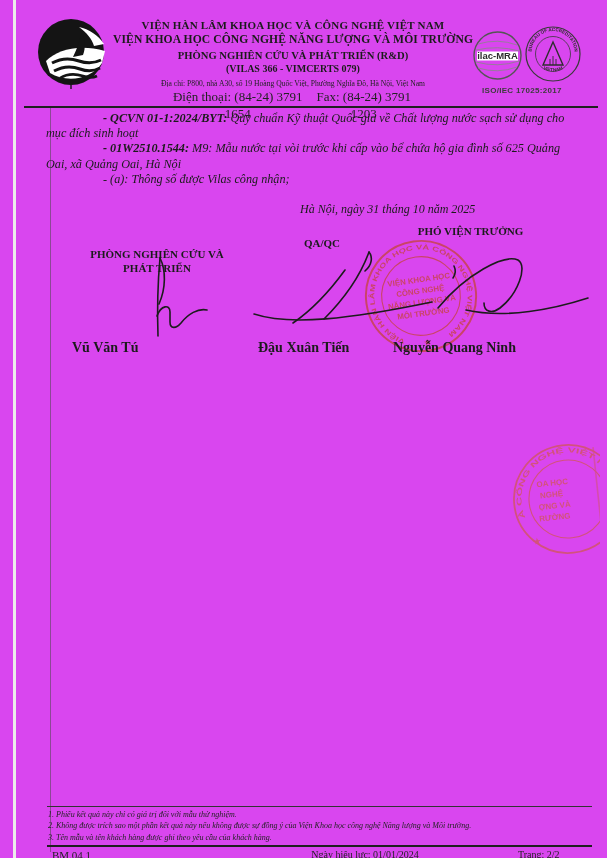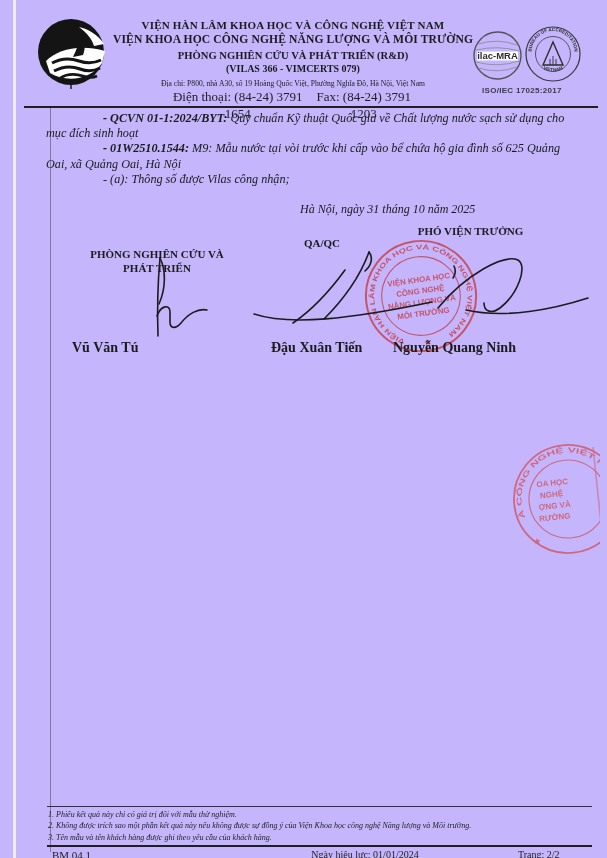--- a/index.html
+++ b/index.html
@@ -1,16 +1,16 @@
 <!DOCTYPE html>
 <html lang="vi"><head>
 <meta charset="utf-8">
 <style>
   html,body{margin:0;padding:0;background:#f6f6f4;}
-  .page{position:relative;width:607px;height:858px;background:#c4b5fd;overflow:hidden;
+  .page{position:relative;width:607px;height:858px;background:#d946ef;overflow:hidden;
         font-family:"Liberation Serif","DejaVu Serif",serif;color:#1b1b1b;}
   .abs{position:absolute;}
   
   .hdr-center{left:104px;top:19px;width:378px;text-align:center;line-height:1.25;}
   .hdr-l1{font-weight:bold;font-size:11px;letter-spacing:.2px;}
   .hdr-l2{font-weight:bold;font-size:11.6px;letter-spacing:.1px;}
   .hdr-l3{font-weight:bold;font-size:10.6px;margin-top:2px;}
   .hdr-l4{font-weight:bold;font-size:10px;margin-top:1px;}
   .hdr-addr{font-size:7.6px;margin-top:3px;color:#222;}
   .hdr-tel{display:flex;justify-content:space-between;width:252px;margin:1px auto 0;font-size:13px;color:#222;}
@@ -26,21 +26,21 @@
   .ind2{text-indent:57px;}
   .bcode{font-weight:bold;}
   .dateline{left:300px;top:202px;width:266px;font-size:12px;font-style:italic;}
   
   .sig-title{font-weight:bold;font-size:11px;line-height:14px;text-align:center;}
   .t-rnd{left:72px;top:226px;width:170px;margin-top:21px;}
   .t-qaqc{left:299px;top:236px;width:46px;}
   .t-dir{left:388px;top:224px;width:165px;z-index:1;}
   .sig-name{font-weight:bold;font-size:14px;text-align:left;z-index:6;}
   .n1{left:72px;top:340px;width:170px;}
-  .n2{left:271px;top:340px;width:130px;}
+  .n2{left:258px;top:340px;width:130px;}
   .n3{left:393px;top:340px;width:158px;}
   .ink{stroke:#1c1c1c;stroke-width:1.6;fill:none;stroke-linecap:round;}
   .sig1{left:118px;top:252px;z-index:5;}
   .sig2{left:248px;top:246px;z-index:5;}
   .sig3{left:426px;top:246px;z-index:6;}
   
   .stamp1{left:362px;top:237px;z-index:4;opacity:.86;}
   .stamp2-clip{left:500px;top:440px;width:100px;height:118px;overflow:hidden;opacity:.8;}
   .stamp-txt{font-family:"Liberation Sans",sans-serif;font-weight:bold;}
   

